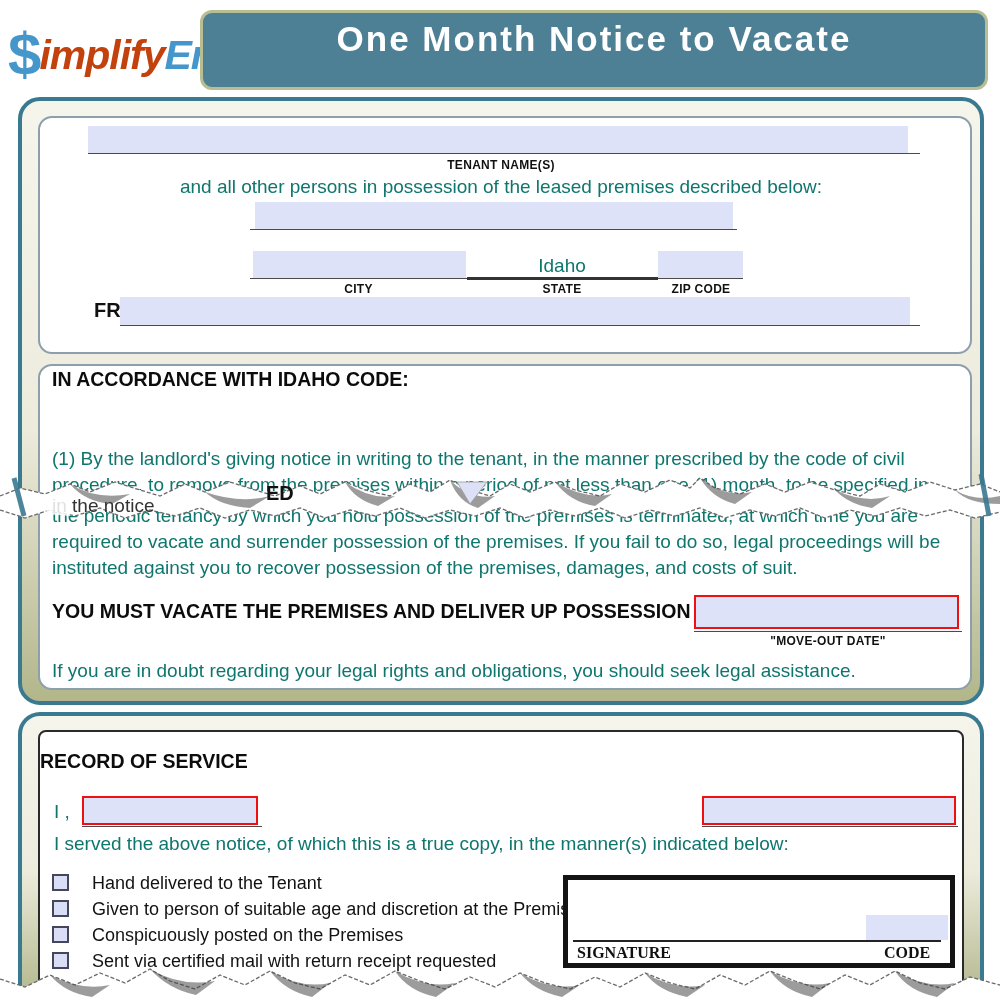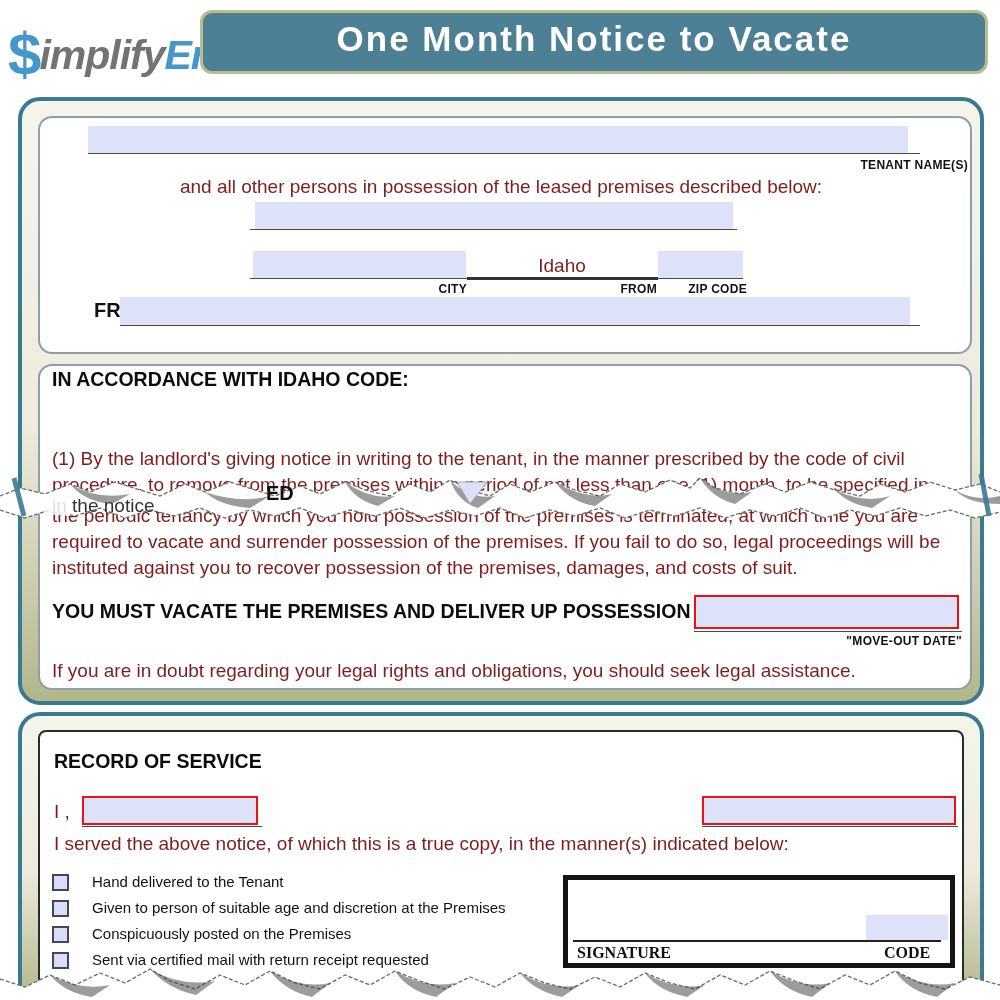--- a/index.html
+++ b/index.html
@@ -6,24 +6,24 @@
   html,body { background:#fff; }
   .page {
     position:relative; width:1000px; height:1000px; overflow:hidden;
     background:#fff; font-family:"Liberation Sans", sans-serif; color:#111;
   }
   .abs { position:absolute; }
 
   
   .logo { position:absolute; left:8px; top:20px; white-space:nowrap; font-style:italic; font-weight:bold; }
   .logo-dollar { font-size:60px; color:#4596cb; font-style:normal; font-weight:800; vertical-align:-6px; letter-spacing:-2px; }
-  .logo-implify { font-size:41px; color:#737373; letter-spacing:-1px; }
+  .logo-implify { font-size:41px; color:#c2410c; letter-spacing:-1px; }
   .logo-em { font-size:41px; color:#4596cb; letter-spacing:-1px; }
   .banner {
-    position:absolute; left:200px; top:10px; width:788px; height:64px;
+    position:absolute; left:200px; top:10px; width:788px; height:80px;
     background:#4e8095; border:3px solid #b9bd92; border-radius:12px;
     text-align:center; padding-top:6px;
   }
   .banner-title { font-size:35px; font-weight:bold; color:#fff; letter-spacing:2px; }
   .banner-subtitle { font-size:17px; font-weight:bold; color:#0f2438; margin-top:1px; letter-spacing:.5px; }
 
   
   .panel {
     position:absolute; left:18px; width:966px;
     border:4px solid #3a7a90; border-radius:22px;
@@ -35,27 +35,27 @@
   .inner-box { position:absolute; background:#fff; }
   .box-a { left:34px; top:112px; width:934px; height:238px; border:2px solid #8d9faa; border-radius:14px; }
   .box-b { left:34px; top:360px; width:934px; height:326px; border:2px solid #8d9faa; border-radius:14px; }
   .box-c { left:38px; top:730px; width:926px; height:268px; border:2px solid #2a2a2a; border-radius:8px; }
 
   .lbl-bold { font-weight:bold; font-size:20px;margin-left:44px; }
   .field { position:absolute; background:#dde2f8; }
   .field-red { border:2px solid #ee1111; }
   .uline { position:absolute; height:0; border-bottom:1.5px solid #4a4a4a; }
   .uline-thick { position:absolute; height:0; border-bottom:3px solid #333; }
-  .mini-label { position:absolute; font-size:12px; font-weight:bold; letter-spacing:.3px; text-align:right; }
-  .body-text { position:absolute; font-size:19px; line-height:26px; color:#7f1d1d; }
+  .mini-label { position:absolute; font-size:12px; font-weight:bold; letter-spacing:.3px; text-align:center; }
+  .body-text { position:absolute; font-size:19px; line-height:26px; color:#0f766e; }
   .head-text { position:absolute; font-size:19.5px; font-weight:bold; color:#0c0c0c; }
   .centered { text-align:center; }
 
   .checkbox { position:absolute; width:17px; height:17px; background:#d9def6; border:2px solid #45455c; }
-  .cb-label { position:absolute; font-size:15px; color:#121212; white-space:nowrap; }
+  .cb-label { position:absolute; font-size:18px; color:#121212; white-space:nowrap; }
 
   .sig-box { position:absolute; left:563px; top:875px; width:392px; height:93px; border:5px solid #141414; background:#fff; }
   .sig-line { position:absolute; left:573px; top:940px; width:368px; height:0; border-bottom:2px solid #222; }
   .sig-date-field { position:absolute; left:866px; top:915px; width:82px; height:25px; background:#dde2f8; }
   .sig-label { position:absolute; top:944px; font-size:16px; font-weight:bold;font-family:Liberation Serif, serif; }
 
   .tear { position:absolute; left:0; width:1000px; pointer-events:none; }
   .tear-mid { top:470px; height:55px; }
   .tear-bottom { top:945px; height:55px; }
 </style>
@@ -85,41 +85,41 @@
   <div class="field" style="left:255px; top:202px; width:478px; height:27px;"></div>
   <div class="uline" style="left:250px; top:229px; width:487px;"></div>
 
   <div class="field" style="left:253px; top:251px; width:213px; height:27px;"></div>
   <div class="body-text centered" style="left:467px; top:253px; width:190px;">Idaho</div>
   <div class="field" style="left:658px; top:251px; width:85px; height:27px;"></div>
   <div class="uline" style="left:250px; top:278px; width:217px;"></div>
   <div class="uline-thick" style="left:467px; top:277px; width:191px;"></div>
   <div class="uline" style="left:658px; top:278px; width:85px;"></div>
   <div class="mini-label" style="left:250px; top:282px; width:217px;">CITY</div>
-  <div class="mini-label" style="left:467px; top:282px; width:190px;">FROM</div>
+  <div class="mini-label" style="left:467px; top:282px; width:190px;">STATE</div>
   <div class="mini-label" style="left:655px; top:282px; width:92px;">ZIP CODE</div>
 
   <div class="abs lbl-bold" style="left:50px; top:299px;">FROM:</div>
   <div class="field" style="left:120px; top:297px; width:790px; height:28px;"></div>
   <div class="uline" style="left:120px; top:325px; width:800px;"></div>
 
   <div class="head-text" style="left:52px; top:368px;">IN ACCORDANCE WITH IDAHO CODE:</div>
   <div class="body-text" style="left:52px; top:446px; width:892px; height:52px; overflow:hidden;">(1)  By the landlord's giving notice in writing to the tenant, in the manner prescribed by the code of civil procedure, to remove from the premises within a period of not less than one (1) month, to be specified in the notice</div>
   <div class="body-text" style="left:52px; top:503px; width:892px;">the periodic tenancy by which you hold possession of the premises is terminated, at which time you are required to vacate and surrender possession of the premises. If you fail to do so, legal proceedings will be instituted against you to recover possession of the premises, damages, and costs of suit.</div>
 
   <div class="head-text" style="left:52px; top:600px;">YOU MUST VACATE THE PREMISES AND DELIVER UP POSSESSION BY:</div>
   <div class="field field-red" style="left:694px; top:595px; width:265px; height:34px;"></div>
   <div class="uline" style="left:694px; top:631px; width:268px;"></div>
   <div class="mini-label" style="left:694px; top:634px; width:268px;">"MOVE-OUT DATE"</div>
   <div class="body-text" style="left:52px; top:658px; width:900px;">If you are in doubt regarding your legal rights and obligations, you should seek legal assistance.</div>
 
   <section class="panel panel-2"></section>
   <div class="inner-box box-c"></div>
 
-  <div class="head-text" style="left:54px; top:750px;">RECORD OF SERVICE</div>
+  <div class="head-text" style="left:40px; top:750px;">RECORD OF SERVICE</div>
   <div class="body-text" style="left:54px; top:799px;">I ,</div>
   <div class="field field-red" style="left:82px; top:796px; width:176px; height:29px;"></div>
   <div class="uline" style="left:82px; top:826px; width:180px;"></div>
   <div class="field field-red" style="left:702px; top:796px; width:254px; height:29px;"></div>
   <div class="uline" style="left:702px; top:826px; width:256px;"></div>
   <div class="body-text" style="left:54px; top:831px; width:900px;">I served the above notice, of which this is a true copy, in the manner(s) indicated below:</div>
 
   <div class="checkbox" style="left:52px; top:874px;"></div>
   <div class="cb-label" style="left:92px; top:873px;">Hand delivered to the Tenant</div>
   <div class="checkbox" style="left:52px; top:900px;"></div>

